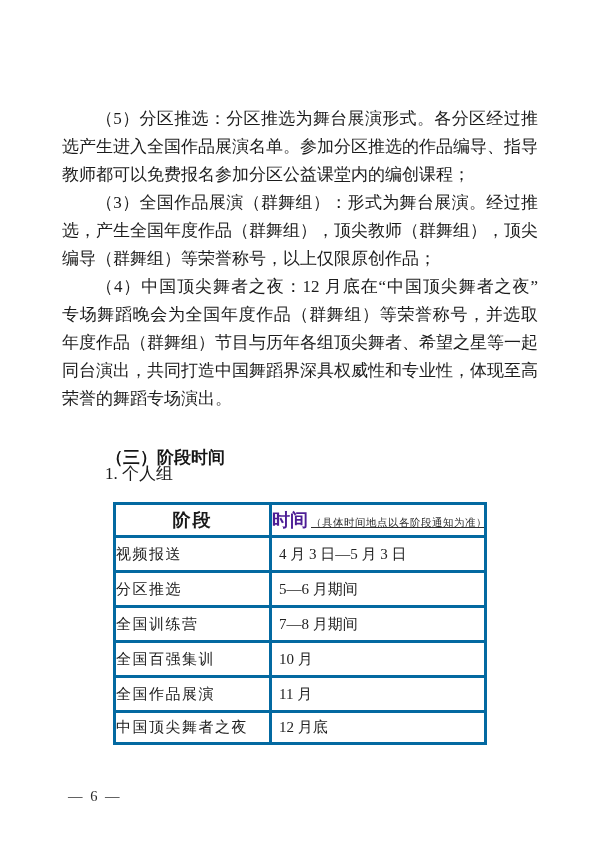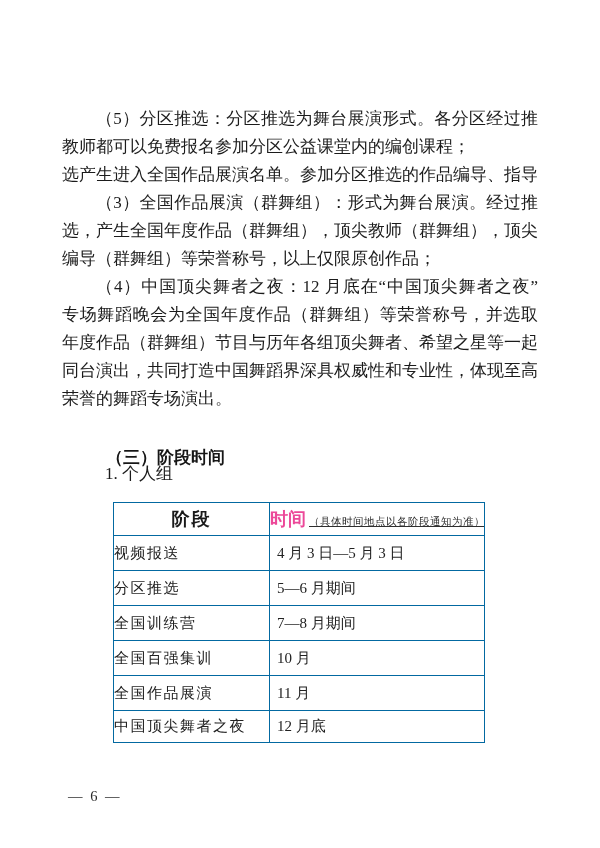--- a/index.html
+++ b/index.html
@@ -57,21 +57,21 @@
   
   table.stage-table {
     position: absolute;
     left: 113px;
     top: 502px;
     width: 371px;
     border-collapse: collapse;
     table-layout: fixed;
   }
   .stage-table td {
-    border: 1px solid #0369a1;
+    border: 3px solid #0369a1;
     vertical-align: middle;
     padding: 0;
   }
   .stage-table col.c1 { width: 156px; }
   .stage-table col.c2 { width: 215px; }
   tr.hrow { height: 33px; }
   tr.drow { height: 35px; }
   tr.drow.lastrow { height: 32px; }
   .th-stage {
     text-align: center;
@@ -79,21 +79,21 @@
     font-weight: bold;
     font-size: 18px;
     color: #1a1a1a;
     letter-spacing: 2px;
   }
   .th-time { padding-left: 5px; white-space: nowrap; overflow: hidden; }
   .th-time-main {
     font-family: "Liberation Sans", "DejaVu Sans", sans-serif;
     font-weight: bold;
     font-size: 18px;
-    color: #ec4899;
+    color: #4c1d95;
   }
   .th-note {
     font-size: 10.5px;
     color: #2e2e2e;
     margin-left: 3px;
     letter-spacing: 0.5px;
     text-decoration: underline;
   }
   .stage-cell {
     text-align: left;
@@ -118,22 +118,22 @@
     color: #2a2a2a;
   }
 </style>
 </head>
 <body>
 
 <div class="page">
 
   <div class="body-text">
     <div class="bline pfirst">（5）分区推选：分区推选为舞台展演形式。各分区经过推</div>
+    <div class="bline">选产生进入全国作品展演名单。参加分区推选的作品编导、指导</div>
     <div class="bline plast">教师都可以免费报名参加分区公益课堂内的编创课程；</div>
-    <div class="bline">选产生进入全国作品展演名单。参加分区推选的作品编导、指导</div>
 
     <div class="bline pfirst">（3）全国作品展演（群舞组）：形式为舞台展演。经过推</div>
     <div class="bline">选，产生全国年度作品（群舞组），顶尖教师（群舞组），顶尖</div>
     <div class="bline plast">编导（群舞组）等荣誉称号，以上仅限原创作品；</div>
 
     <div class="bline pfirst">（4）中国顶尖舞者之夜：12 月底在“中国顶尖舞者之夜”</div>
     <div class="bline">专场舞蹈晚会为全国年度作品（群舞组）等荣誉称号，并选取</div>
     <div class="bline">年度作品（群舞组）节目与历年各组顶尖舞者、希望之星等一起</div>
     <div class="bline">同台演出，共同打造中国舞蹈界深具权威性和专业性，体现至高</div>
     <div class="bline plast">荣誉的舞蹈专场演出。</div>

